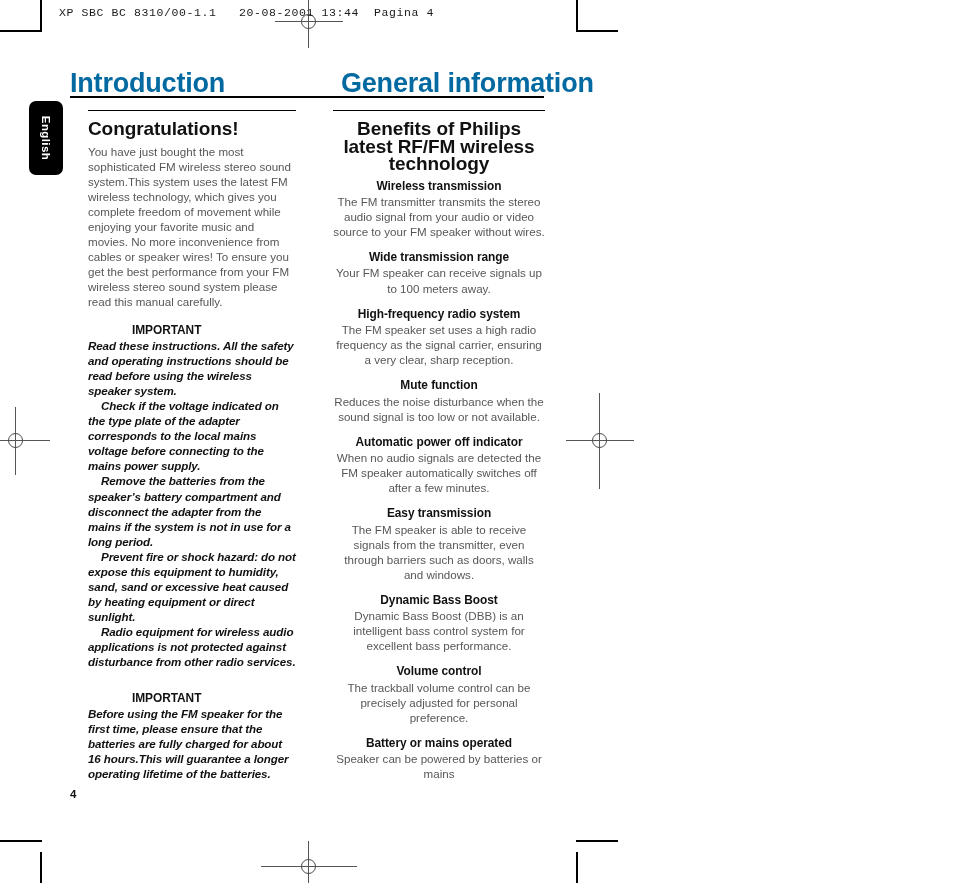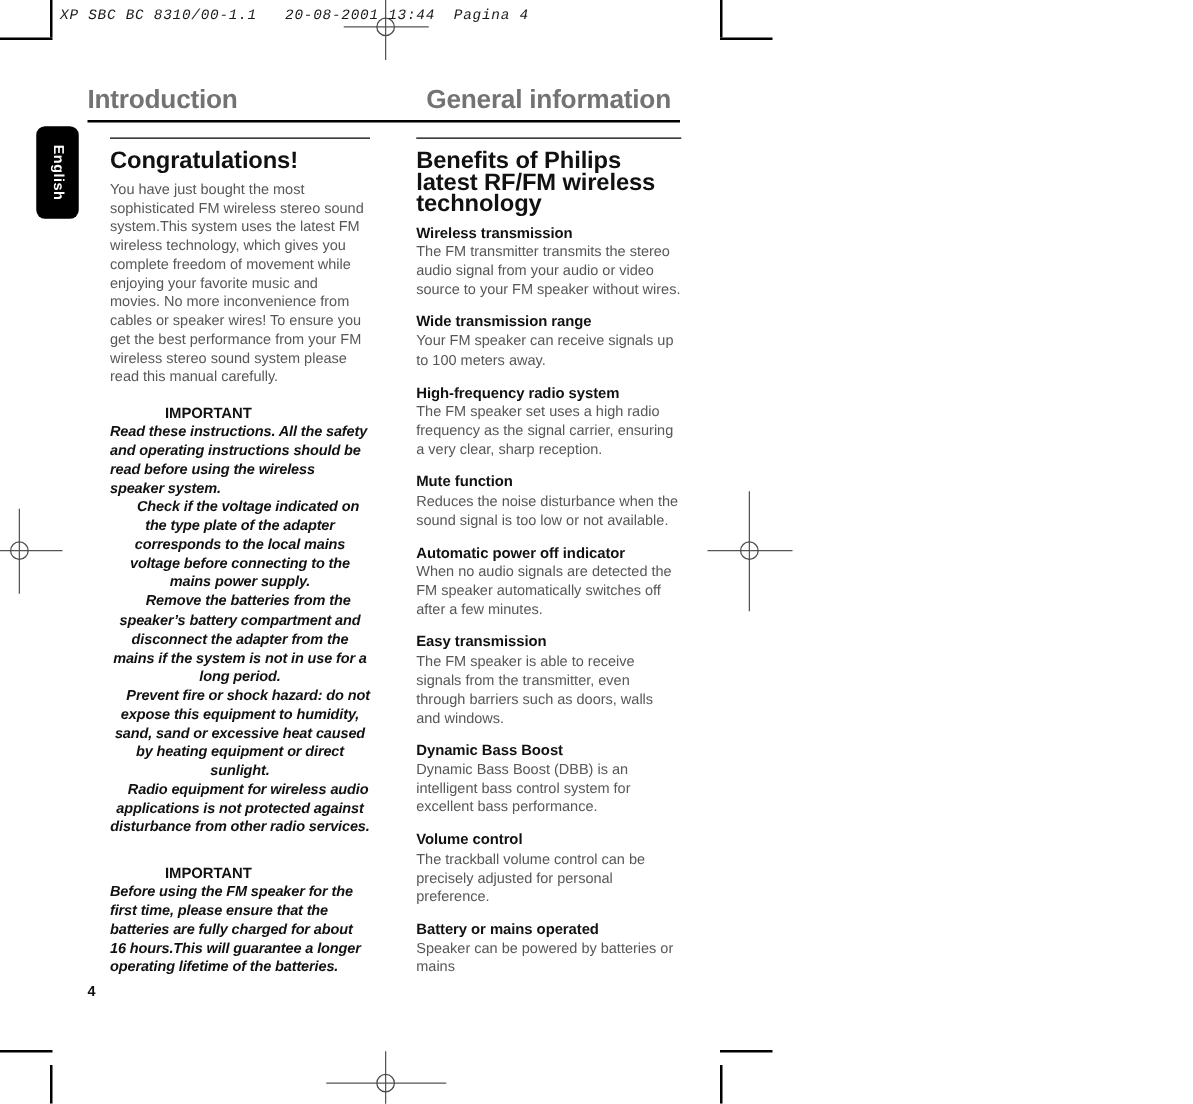--- a/index.html
+++ b/index.html
@@ -58,28 +58,27 @@
     width: 68px;
     border-top: 1px solid #555;
   }
   .reg.tall .vline { top: -34px; height: 96px; }
   .reg.wide .hline { left: -34px; width: 96px; }
   .reg.short-v .vline { top: -12px; height: 52px; }
 
   
   .file-header {
     position: absolute;
-    left: 48px;
+    left: 59px;
     top: 6px;
     font-family: "Liberation Mono", monospace;
     font-size: 11.5px;
     letter-spacing: 0.6px;
     color: #1a1a1a;
     white-space: pre;
-    font-style: italic;
   }
 
   
   .lang-tab {
     position: absolute;
     left: 29px;
     top: 101px;
     width: 34px;
     height: 74px;
     background: #000;
@@ -101,23 +100,23 @@
   
   .title-row {
     position: absolute;
     left: 70px;
     top: 68px;
     width: 474px;
   }
   .title-left, .title-right {
     position: absolute;
     top: 0;
-    font-size: 21px;
-    font-weight: bold;
-    color: #737373;
+    font-size: 27px;
+    font-weight: bold;
+    color: #0369a1;
     letter-spacing: -0.2px;
     white-space: nowrap;
   }
   .title-left { left: 0; }
   .title-right { left: 271px; }
   .title-rule {
     position: absolute;
     left: 70px;
     top: 96px;
     width: 474px;
@@ -126,21 +125,21 @@
   }
 
   
   .col {
     position: absolute;
     top: 110px;
     font-size: 11.6px;
     line-height: 15.05px;
   }
   .col-left  { left: 88px;  width: 208px; }
-  .col-right { left: 333px; width: 212px; }
+  .col-right { left: 333px; width: 212px; text-align: center; }
   .col-rule {
     height: 0;
     border-top: 1.4px solid #000;
     margin-bottom: 9px;
   }
 
   h2.sec-title {
     margin: 0 0 6px 0;
     font-size: 19px;
     font-weight: bold;
@@ -172,21 +171,21 @@
   }
   p.warn {
     margin: 0;
     font-style: italic;
     font-weight: bold;
     color: #111;
     font-size: 11.6px;
     line-height: 15.05px;
     letter-spacing: -0.1px;
   }
-  p.warn.indent { text-indent: 13px; text-align: center; }
+  p.warn.indent { text-indent: 13px; }
 
   .block-gap-22 { height: 22px; }
   .block-gap-14 { height: 14px; }
 
   .right-section { margin-bottom: 11px; }
 
   
   .folio {
     position: absolute;
     left: 70px;

